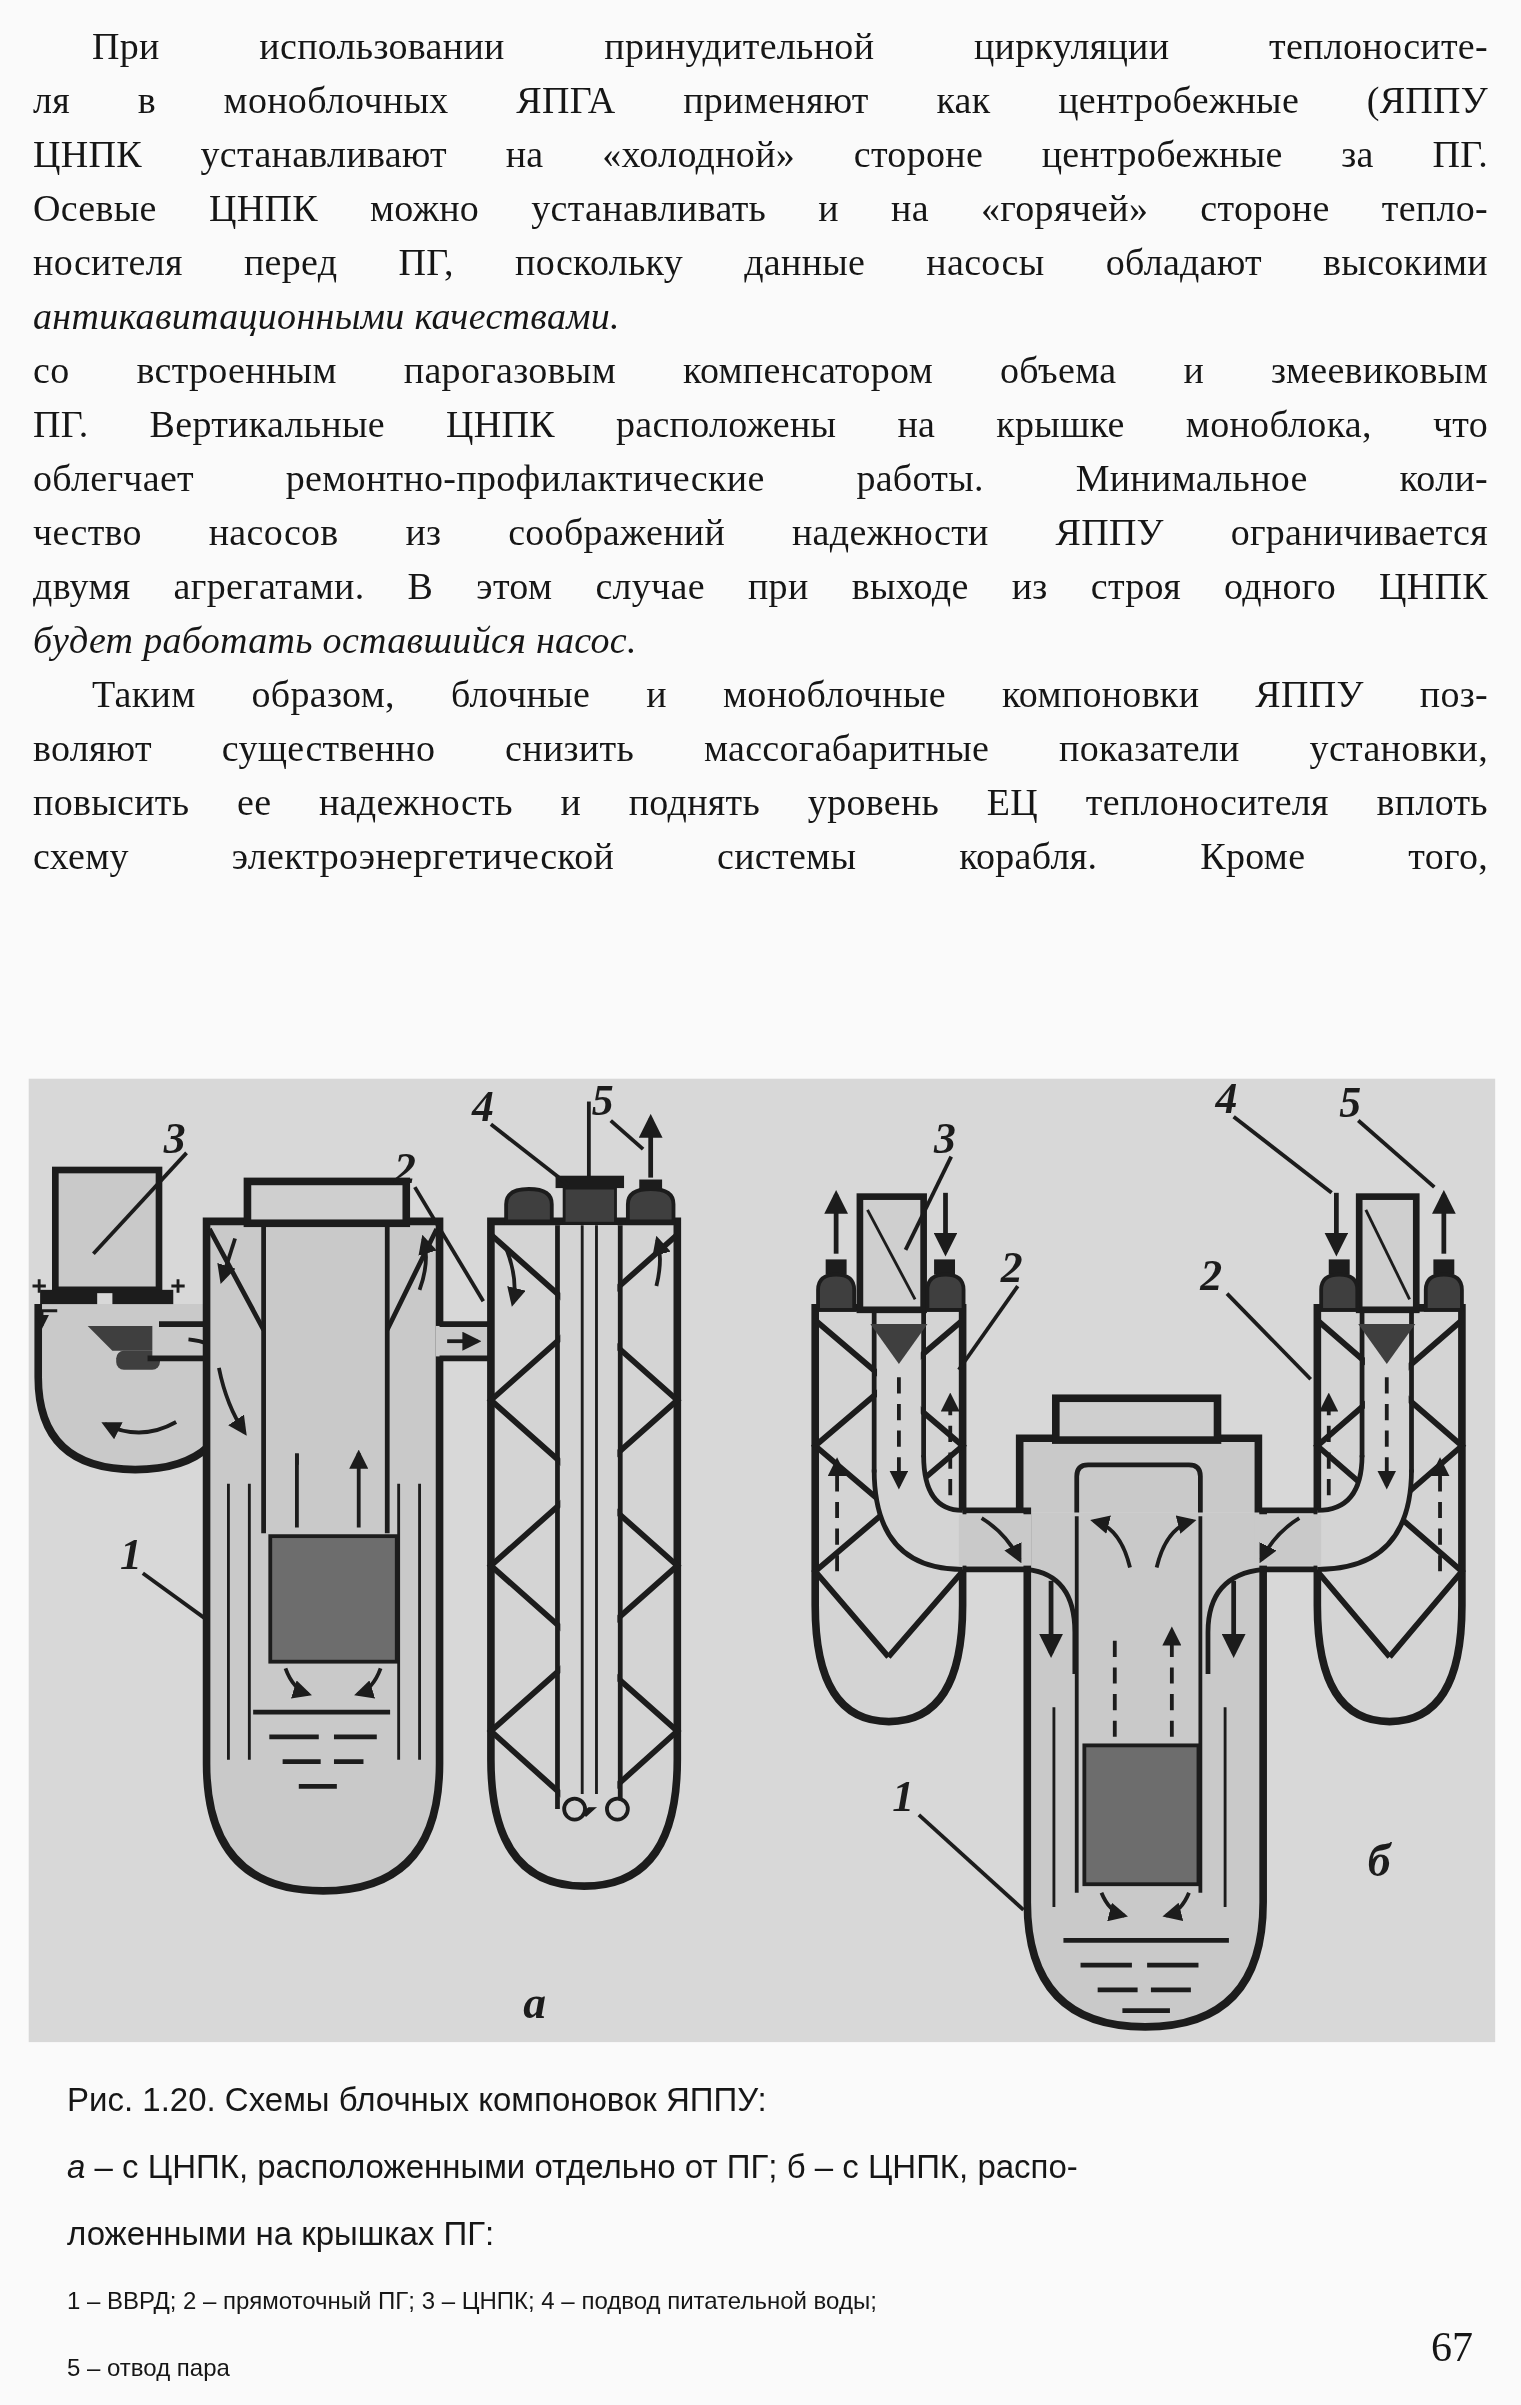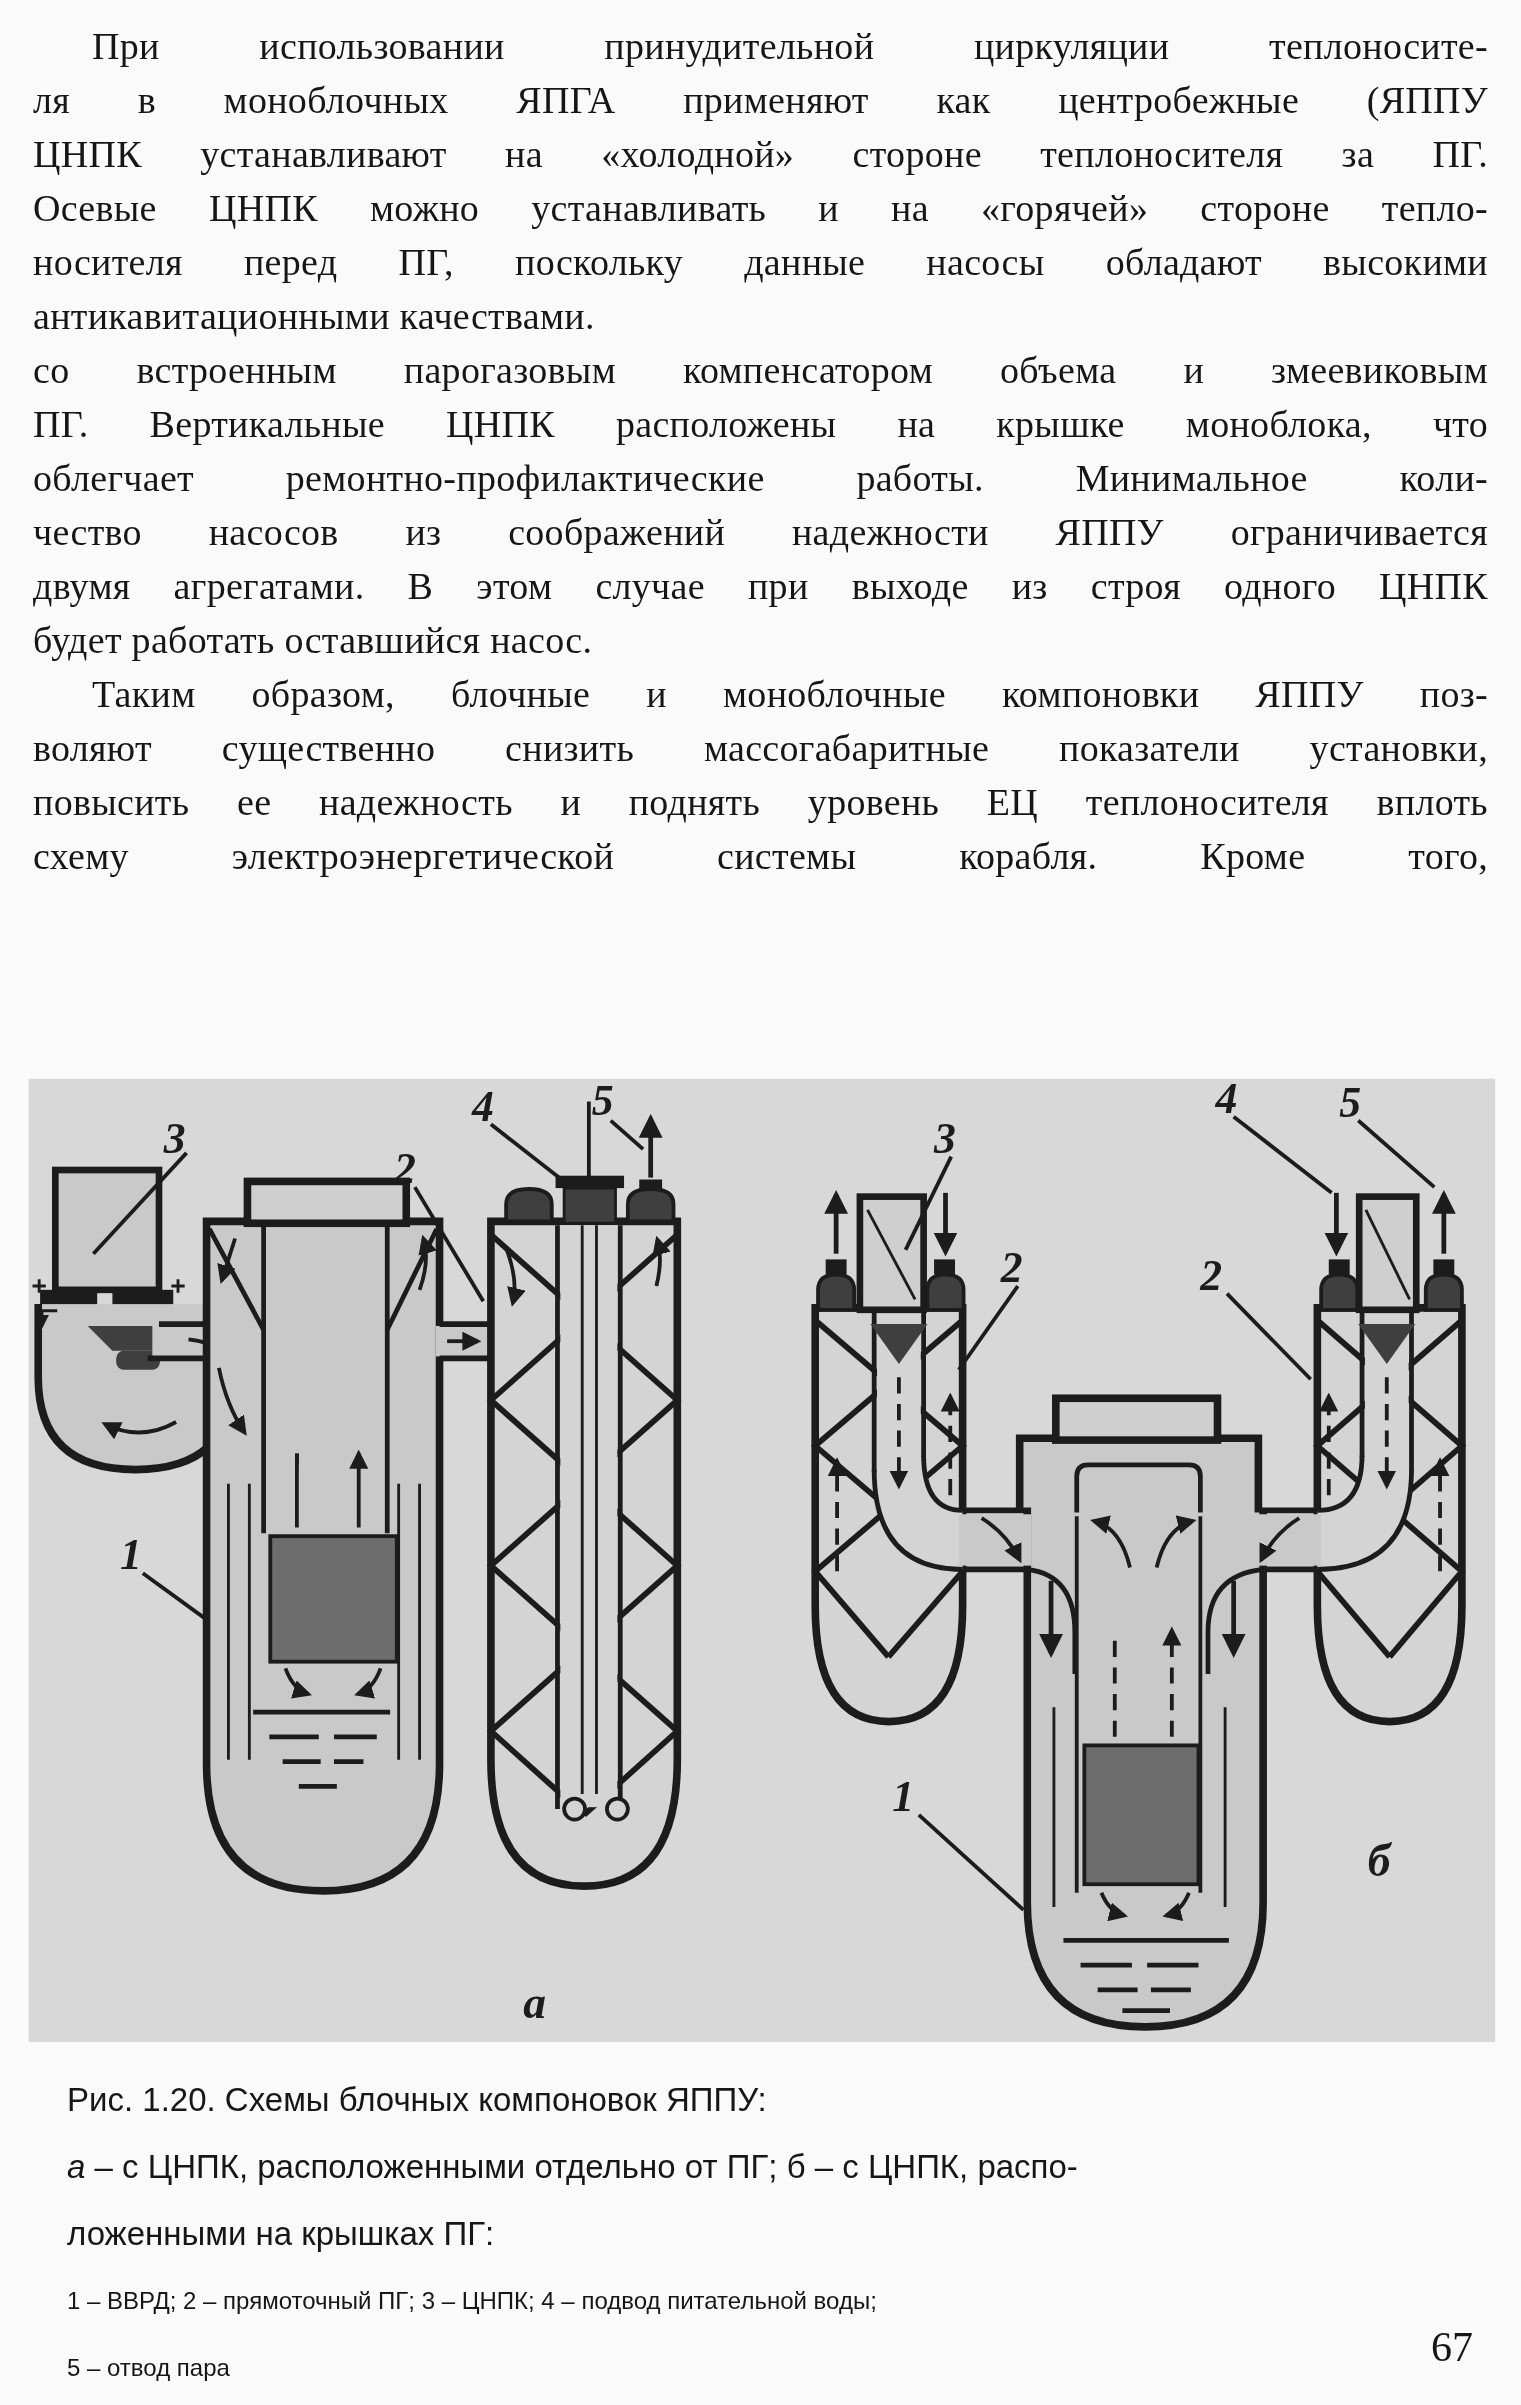--- a/index.html
+++ b/index.html
@@ -16,21 +16,21 @@
   html,body{margin:0;padding:0;}
   body{width:1522px;height:2405px;position:relative;background:var(--page_bg);
        font-family:"Liberation Serif",serif;color:var(--text_color);}
   .page{position:absolute;inset:0;overflow:hidden;}
 
   
   .text-block{position:absolute;left:33px;top:19px;width:1455px;}
   .line{font-size:38px;line-height:54px;height:54px;text-align:justify;text-align-last:justify;
         white-space:normal;letter-spacing:0.3px;}
   .line.ind{text-indent:59px;}
-  .line.last{text-align-last:left;}
+  .line.last{text-align-last:left;font-style:italic;}
 
   
   .figure-svg{position:absolute;left:0;top:1073px;}
   .st{stroke:var(--stroke_color);stroke-linecap:butt;stroke-linejoin:miter;}
   .w3{stroke-width:3px}.w4{stroke-width:4px}.w5{stroke-width:5px}
   .w6{stroke-width:6px}.w7{stroke-width:7px}.w8{stroke-width:8px}
   .nf{fill:none}
   .fbg{fill:var(--figure_bg)}
   .fv{fill:var(--vessel_fill)}
   .fs{fill:var(--sg_fill)}
@@ -54,21 +54,21 @@
                font-family:"Liberation Serif",serif;color:var(--text_color);}
 </style>
 </head>
 <body>
 
 <div class="page">
 
   <div class="text-block">
     <div class="line ind">При использовании принудительной циркуляции теплоносите-</div>
     <div class="line">ля в моноблочных ЯПГА применяют как центробежные (ЯППУ</div>
-    <div class="line">ЦНПК устанавливают на «холодной» стороне теплоносителя за ПГ.</div>
+    <div class="line">ЦНПК устанавливают на «холодной» стороне центробежные за ПГ.</div>
     <div class="line">Осевые ЦНПК можно устанавливать и на «горячей» стороне тепло-</div>
     <div class="line">носителя перед ПГ, поскольку данные насосы обладают высокими</div>
     <div class="line last">антикавитационными качествами.</div>
 
     <div class="line">со встроенным парогазовым компенсатором объема и змеевиковым</div>
     <div class="line">ПГ. Вертикальные ЦНПК расположены на крышке моноблока, что</div>
     <div class="line">облегчает ремонтно-профилактические работы. Минимальное коли-</div>
     <div class="line">чество насосов из соображений надежности ЯППУ ограничивается</div>
     <div class="line">двумя агрегатами. В этом случае при выходе из строя одного ЦНПК</div>
     <div class="line last">будет работать оставшийся насос.</div>

